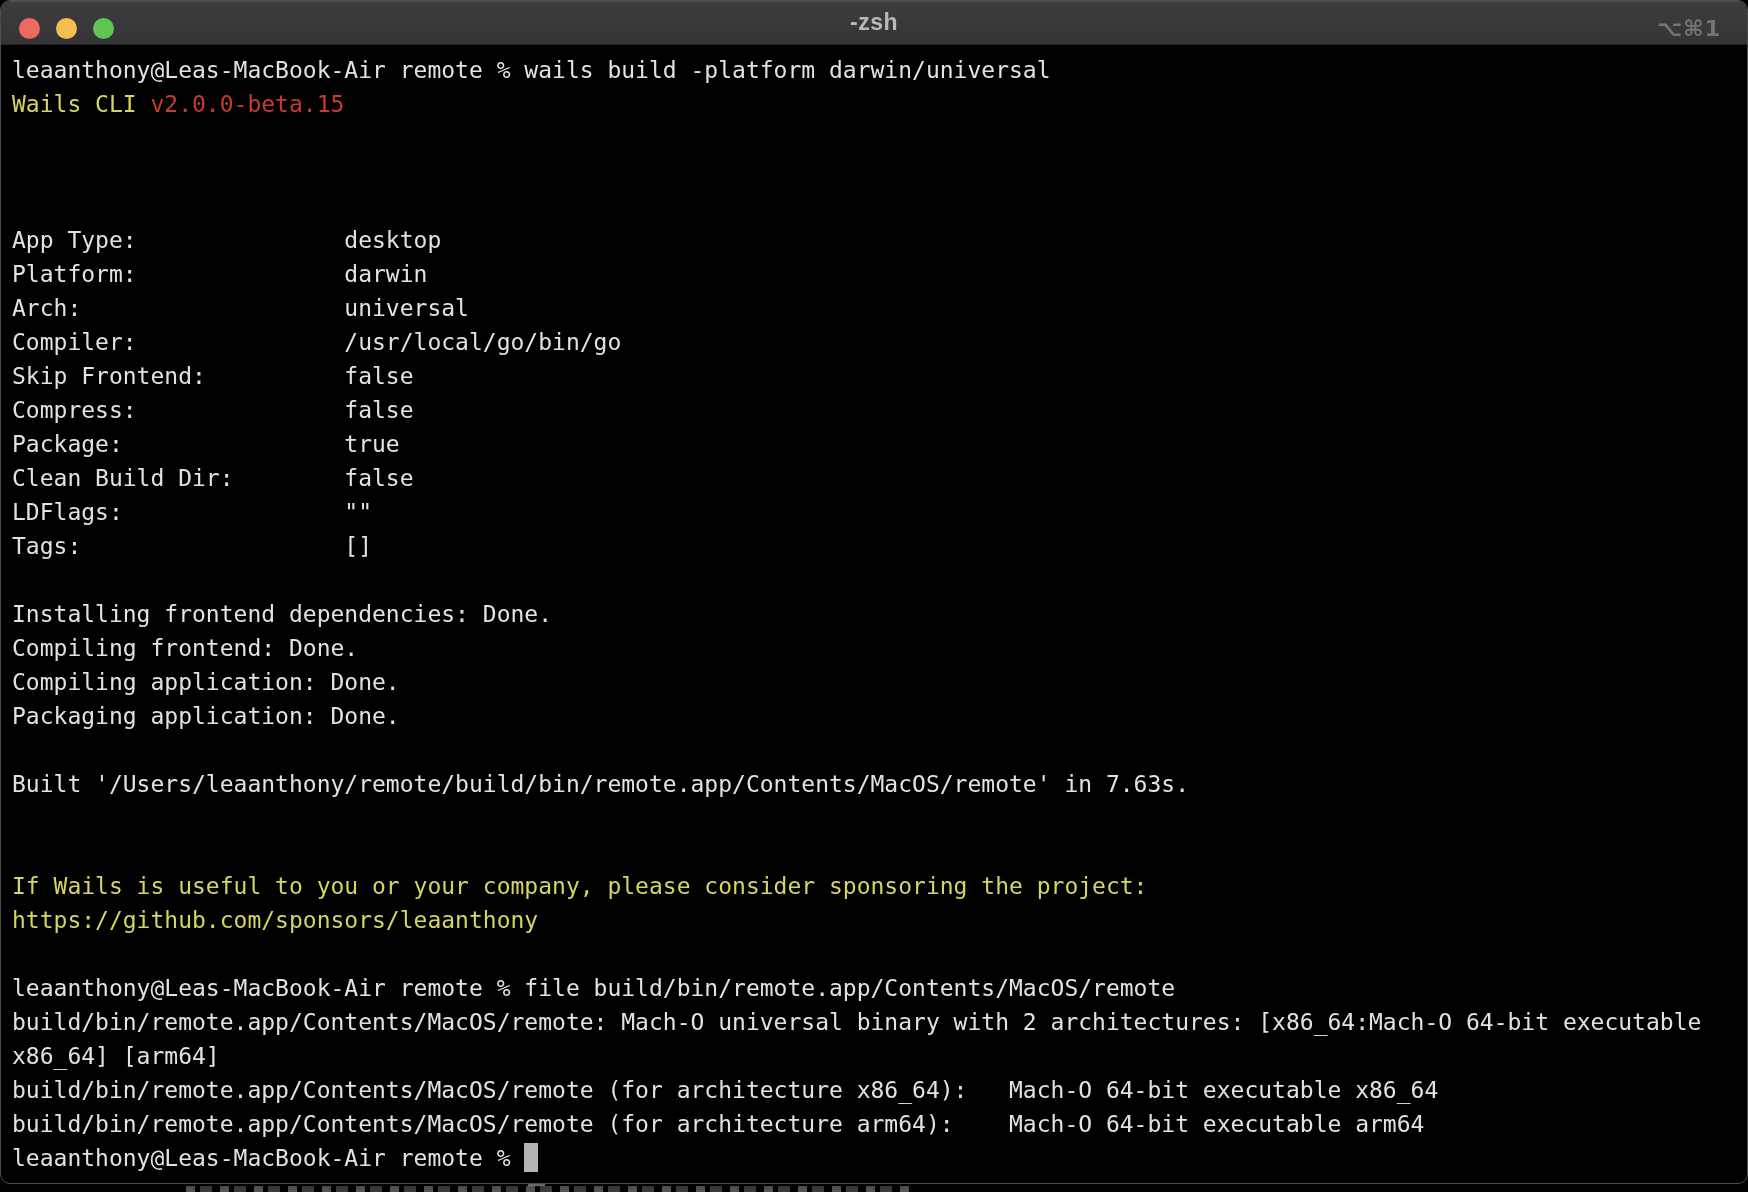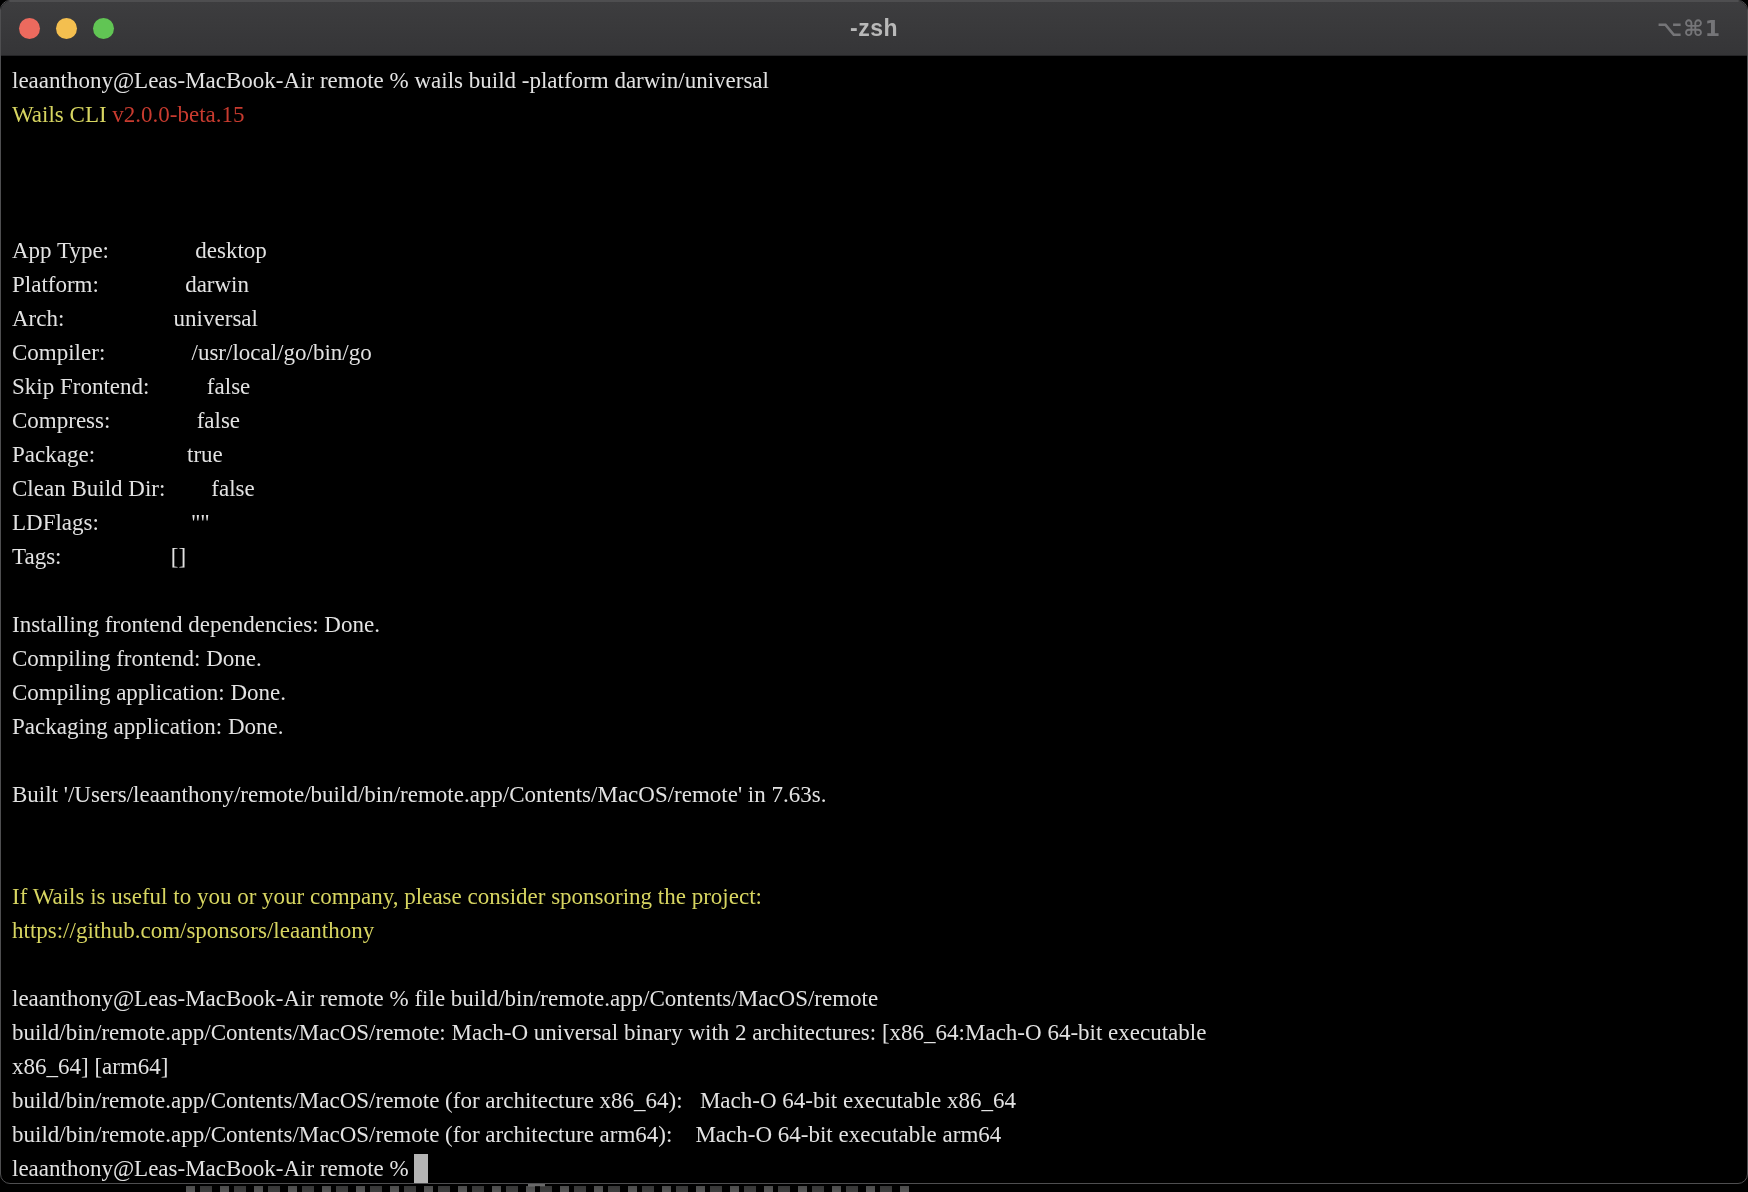--- a/index.html
+++ b/index.html
@@ -28,21 +28,21 @@
     width: 1748px; height: 1184px;
     border-radius: 10px;
     border: 1px solid #4e4e50;
     overflow: hidden;
     background: #000;
     box-shadow: 0 10px 30px rgba(0,0,0,.6);
   }
 
   .titlebar {
     position: relative;
-    height: 55px;
+    height: 44px;
     background: linear-gradient(#3d3d3f, #353537);
     border-bottom: 1px solid #252527;
     box-shadow: inset 0 1px 0 rgba(255,255,255,.09);
     display: flex; align-items: center;
   }
   .traffic { position: absolute; left: 18px; top: 0; height: 55px; display: flex; align-items: center; gap: 16px; }
   .light { width: 21px; height: 21px; border-radius: 50%; }
   .light.red    { background: #ec6a5e; }
   .light.yellow { background: #f4bf4f; }
   .light.green  { background: #61c554; }
@@ -60,21 +60,21 @@
     letter-spacing: 1px;
   }
 
   .terminal {
     padding: 8px 0 0 11px;
     font-family: "DejaVu Sans Mono", "Liberation Mono", monospace;
     font-size: 23px;
     line-height: 34px;
     white-space: pre;
   }
-  .term-line { height: 34px; font-family: Liberation Serif, serif; }
+  .term-line { height: 34px; }
   .cursor {
     display: inline-block;
     width: 14px; height: 29px;
     background: #b4b4b4;
     vertical-align: middle;
     margin-bottom: 4px;
   }
 </style>
 </head>
 <body>

